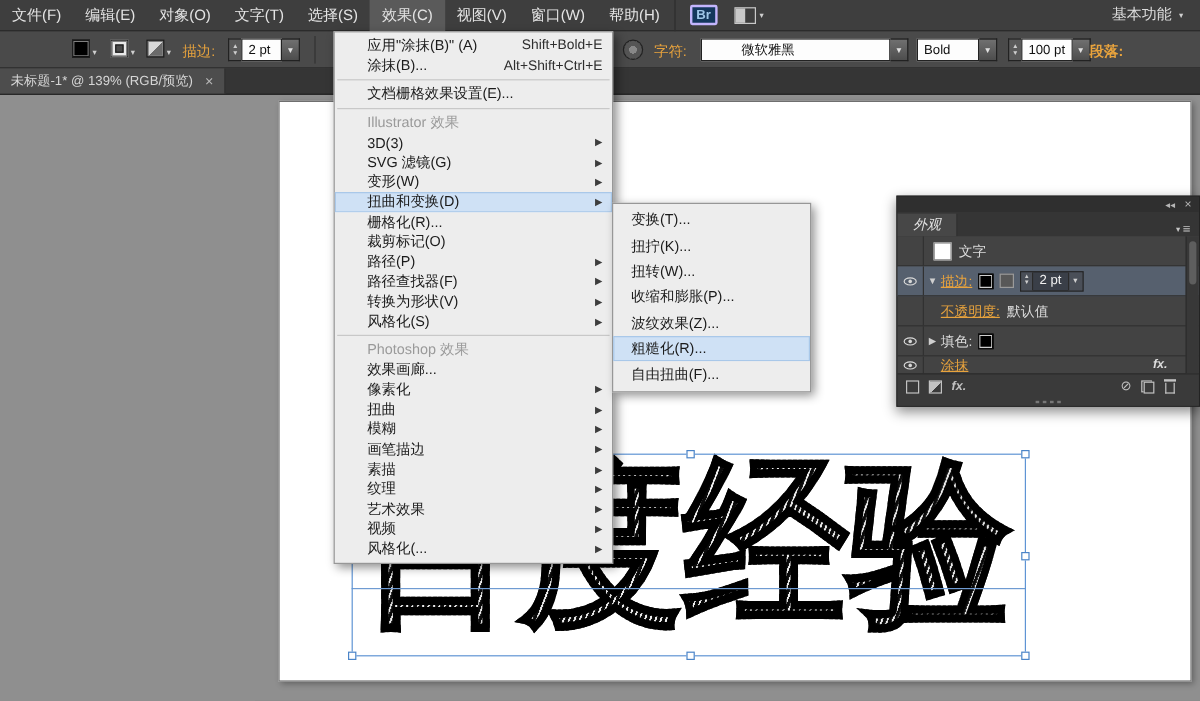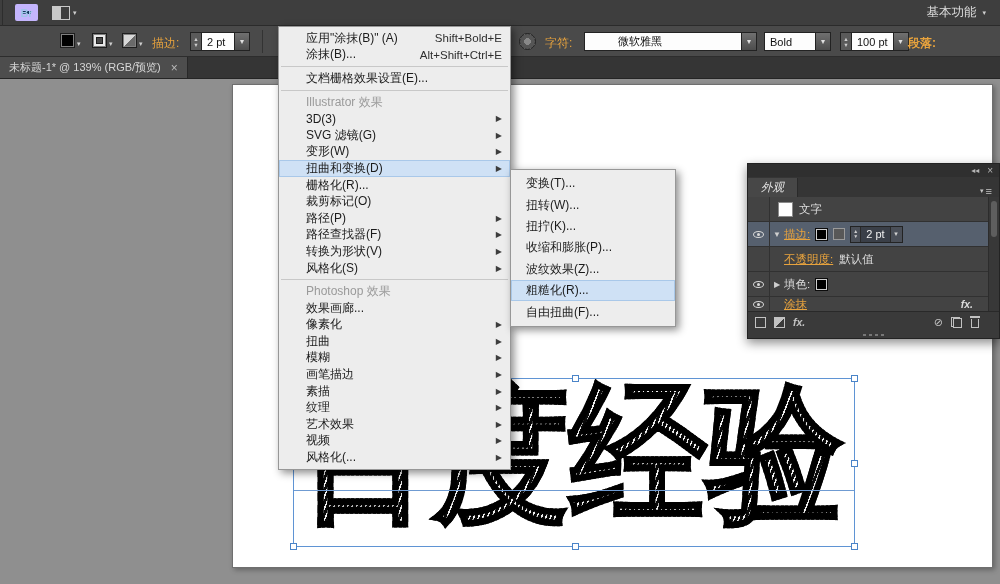--- a/index.html
+++ b/index.html
@@ -7,21 +7,21 @@
   body { font-family:"Liberation Sans","DejaVu Sans",sans-serif; }
   .app { position:relative; width:1000px; height:584px; background:#3e3e3e; overflow:hidden; }
 
   
   .menubar { position:absolute; left:0; top:0; width:100%; height:26px; background:#3e3e3e;
              border-bottom:1px solid #2b2b2b; display:flex; align-items:center;
              color:#e4e4e4; font-size:12.5px; z-index:30; }
   .mb-item { padding:0 10px; height:26px; line-height:26px; cursor:default; white-space:nowrap; }
   .mb-item.active { background:#5a5a5a; }
   .mb-sep { width:1px; height:26px; background:#2d2d2d; margin-left:2px; }
-  .br-badge { width:23px; height:17px; background:#14375c; border:7px solid #c4b5fd; border-radius:2px;
+  .br-badge { width:23px; height:17px; background:#14375c; border:2px solid #c4b5fd; border-radius:2px;
               color:#9fc6e8; font-weight:bold; font-size:11px; display:flex; align-items:center;
               justify-content:center; margin-left:12px; }
   .arrange-wrap { display:flex; align-items:center; gap:3px; margin-left:14px; }
   .arrange-icon { width:18px; height:14px; border:1px solid #c9c9c9; display:flex; }
   .arrange-icon::before { content:""; width:8px; background:#c9c9c9; }
   .tiny-arrow { font-size:7px; color:#cfcfcf; }
   .workspace { margin-left:auto; display:flex; align-items:center; gap:6px; padding-right:14px; color:#dddddd; }
 
   
   .toolbar { position:absolute; top:26px; left:0; width:100%; height:31px; background:#4a4a4a;
@@ -126,20 +126,31 @@
   .push-right { margin-left:auto; display:flex; align-items:center; gap:8px; margin-right:12px; }
   .panel-grip { height:6px; background:#3a3a3a; display:flex; align-items:center; justify-content:center; gap:3px; }
   .panel-grip i { width:3px; height:2px; background:#777; }
 </style>
 </head>
 <body>
 
 <div class="app">
 
   <div class="menubar">
+    <div style="display:flex;align-items:center;height:26px;">
+        <div class="mb-item">文件(F)</div>
+        <div class="mb-item">编辑(E)</div>
+        <div class="mb-item">对象(O)</div>
+        <div class="mb-item">文字(T)</div>
+        <div class="mb-item">选择(S)</div>
+        <div class="mb-item active">效果(C)</div>
+        <div class="mb-item">视图(V)</div>
+        <div class="mb-item">窗口(W)</div>
+        <div class="mb-item">帮助(H)</div>
+      </div>
     <div class="mb-sep"></div>
     <div class="br-badge">Br</div>
     <div class="arrange-wrap">
       <span class="arrange-icon"></span>
       <span class="tiny-arrow">▾</span>
     </div>
     <div class="workspace">
       <span>基本功能</span>
       <span class="tiny-arrow">▾</span>
     </div>
@@ -310,24 +321,24 @@
         <span>风格化(...</span>
         <span class="m-arrow">▶</span>
       </div>
     </div>
 
   <div class="menu" id="distort-submenu">
       <div class="m-item">
         <span>变换(T)...</span>
       </div>
       <div class="m-item">
+        <span>扭拧(K)...</span>
+      </div>
+      <div class="m-item">
         <span>扭转(W)...</span>
-      </div>
-      <div class="m-item">
-        <span>扭拧(K)...</span>
       </div>
       <div class="m-item">
         <span>收缩和膨胀(P)...</span>
       </div>
       <div class="m-item">
         <span>波纹效果(Z)...</span>
       </div>
       <div class="m-item m-hl">
         <span>粗糙化(R)...</span>
       </div>

